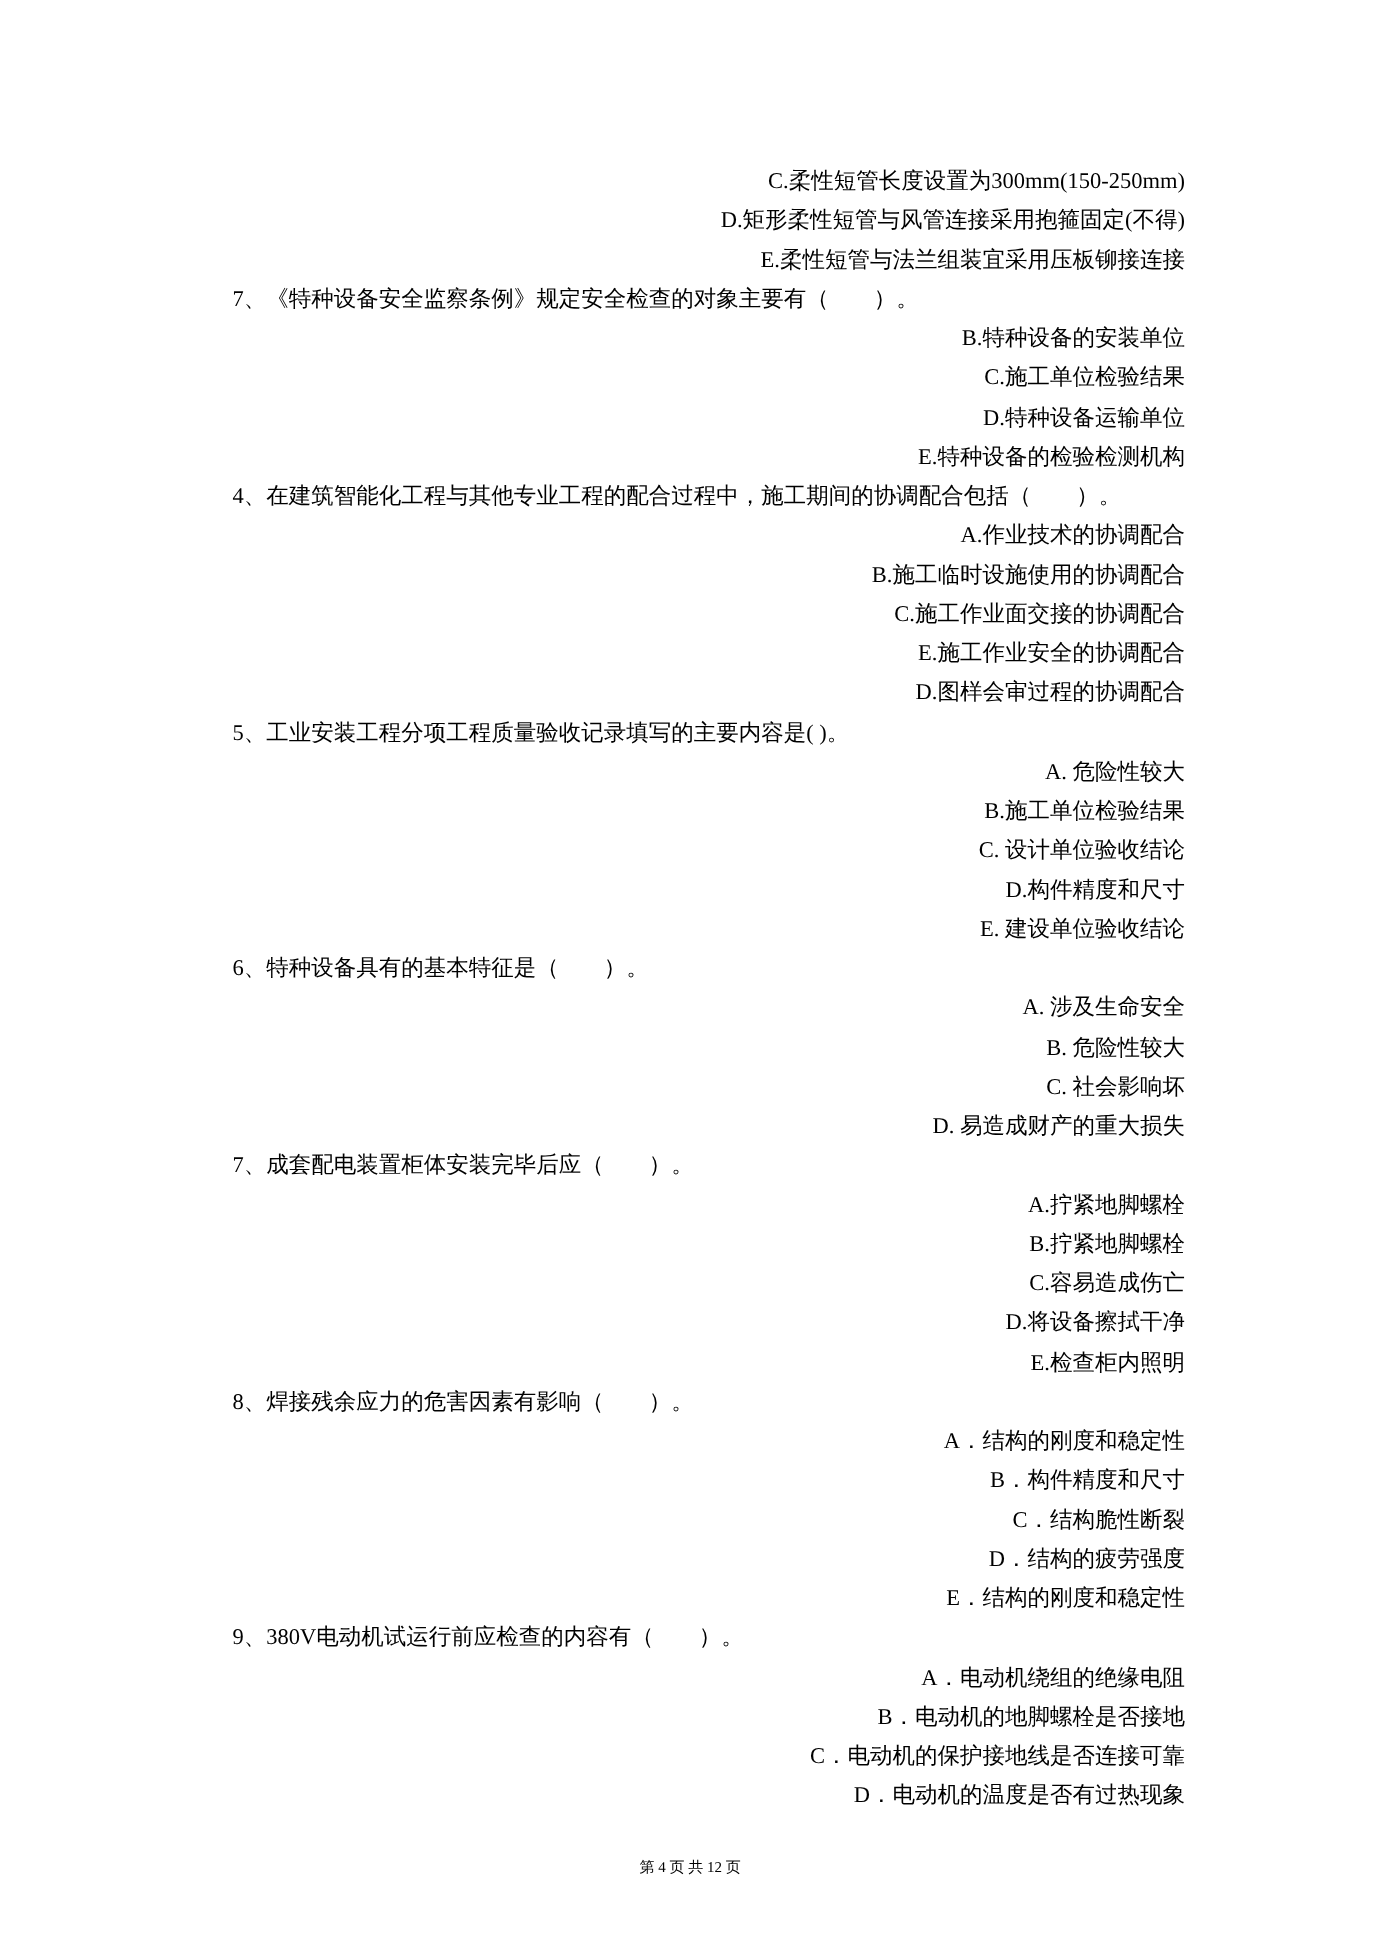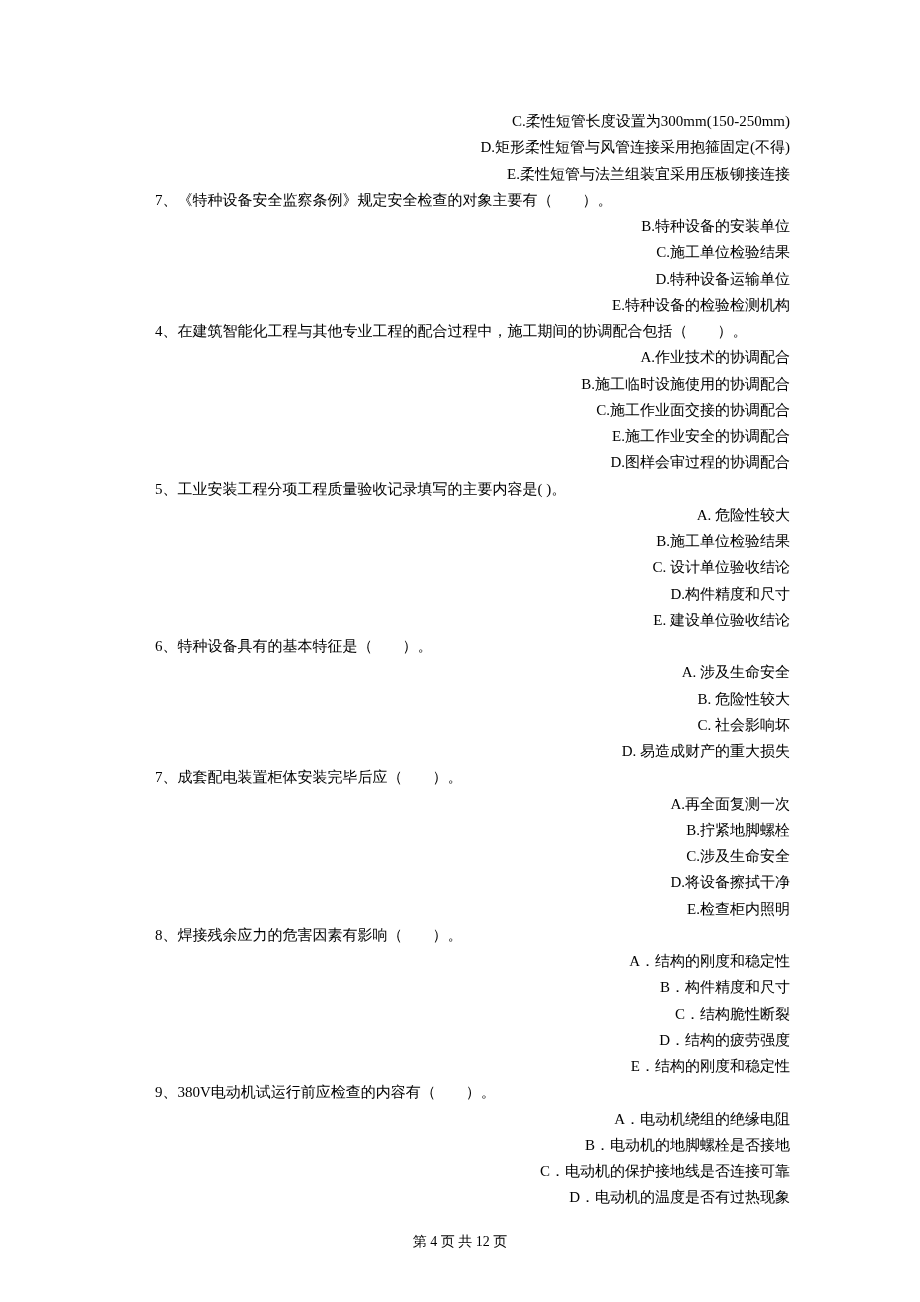--- a/index.html
+++ b/index.html
@@ -24,21 +24,21 @@
     }
     .question {
       padding-left: 0px;
     }
     .footer {
       position: absolute;
       bottom: 48px;
       width: 100%;
       left: 0;
       text-align: center;
-      font-size: 14px;
+      font-size: 10px;
     }
   </style>
 </head>
 <body>
 
 <div class="page">
 
   <div class="option">C.柔性短管长度设置为300mm(150-250mm)</div>
   <div class="option">D.矩形柔性短管与风管连接采用抱箍固定(不得)</div>
   <div class="option">E.柔性短管与法兰组装宜采用压板铆接连接</div>
@@ -63,23 +63,23 @@
   <div class="option">D.构件精度和尺寸</div>
   <div class="option">E. 建设单位验收结论</div>
 
   <div class="question">6、特种设备具有的基本特征是（　　）。</div>
   <div class="option">A.  涉及生命安全</div>
   <div class="option">B.  危险性较大</div>
   <div class="option">C.  社会影响坏</div>
   <div class="option">D.  易造成财产的重大损失</div>
 
   <div class="question">7、成套配电装置柜体安装完毕后应（　　）。</div>
-  <div class="option">A.再全面复测一次</div>
+  <div class="option">A.拧紧地脚螺栓</div>
   <div class="option">B.拧紧地脚螺栓</div>
-  <div class="option">C.涉及生命安全</div>
+  <div class="option">C.容易造成伤亡</div>
   <div class="option">D.将设备擦拭干净</div>
   <div class="option">E.检查柜内照明</div>
 
   <div class="question">8、焊接残余应力的危害因素有影响（　　）。</div>
   <div class="option">A．结构的刚度和稳定性</div>
   <div class="option">B．构件精度和尺寸</div>
   <div class="option">C．结构脆性断裂</div>
   <div class="option">D．结构的疲劳强度</div>
   <div class="option">E．结构的刚度和稳定性</div>
 

